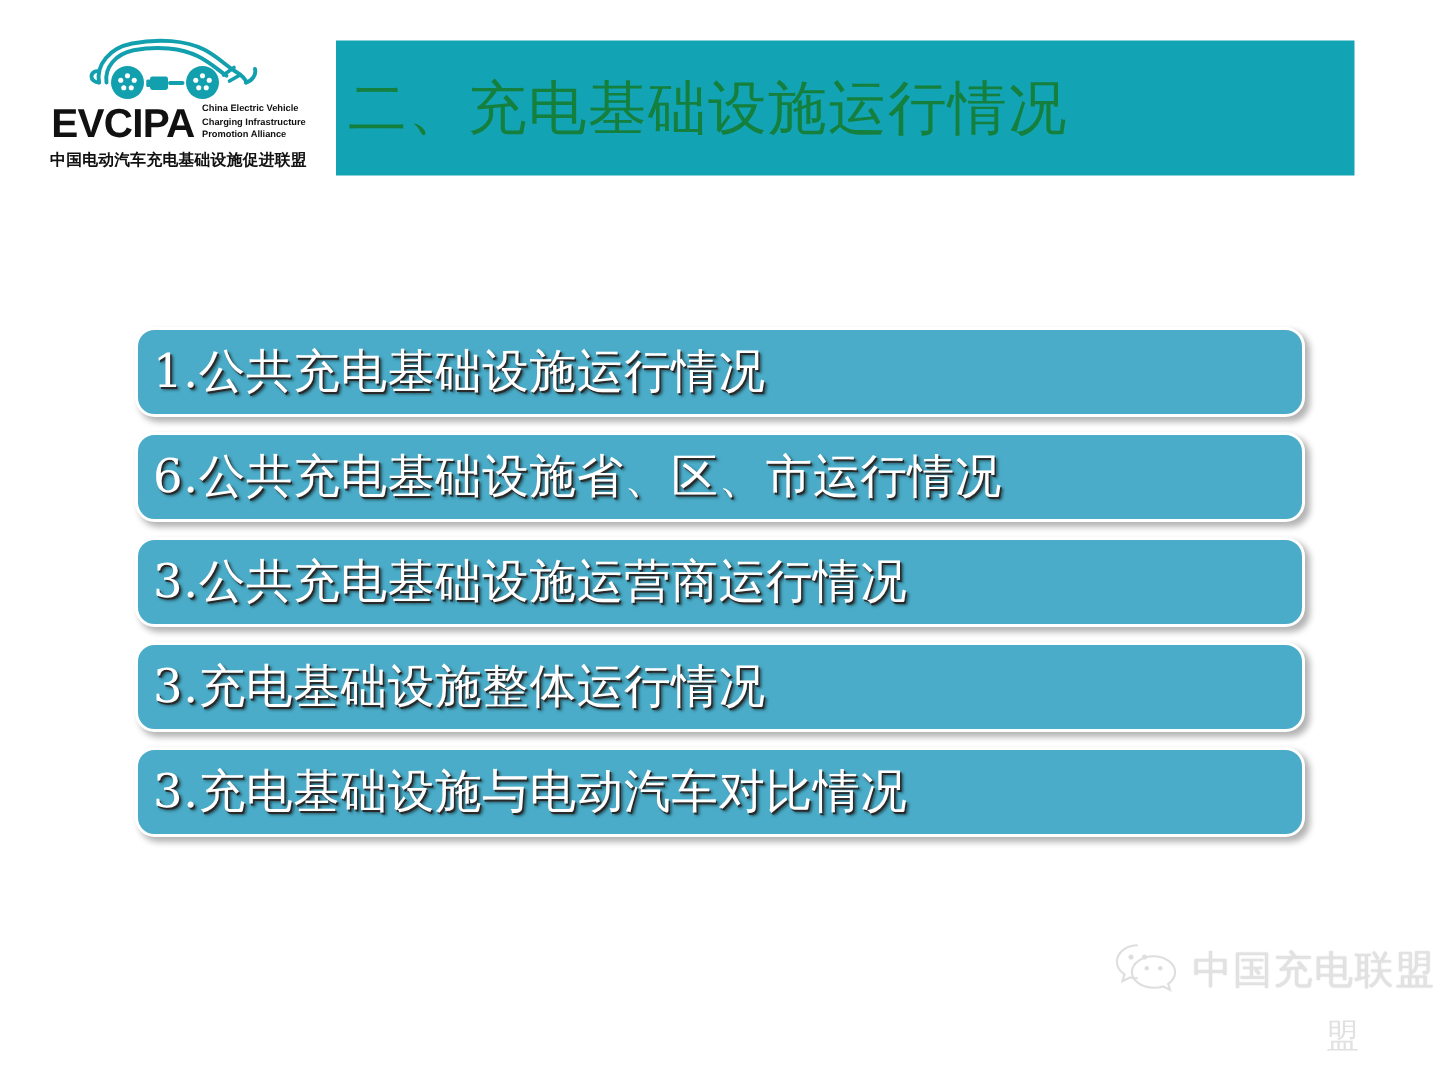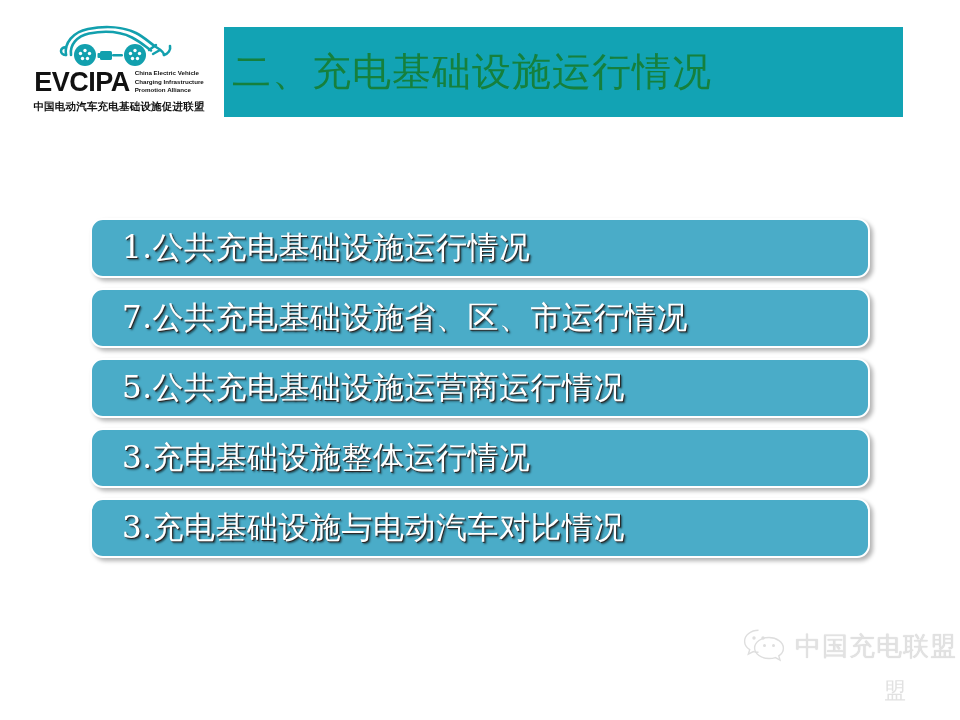--- a/index.html
+++ b/index.html
@@ -119,21 +119,21 @@
     border: 2px solid #ffffff;
     box-sizing: border-box;
     display: flex;
     align-items: center;
   }
   .list-item .label {
     font-family: "DejaVu Serif", "Liberation Serif", serif;
     font-size: 31px;
     font-weight: 400;
     color: #ffffff;
-    padding-left: 30px;
+    padding-left: 10px;
     letter-spacing: 0.5px;
     white-space: nowrap;
     text-shadow:
       1px 1px 0 #2a2a2a,
       2px 2px 2px rgba(0, 0, 0, 0.55);
   }
 
   
   .footer-mark {
     position: absolute;
@@ -221,24 +221,24 @@
   </div>
 
   <div class="title-bar"></div>
   <div class="title-text">二、充电基础设施运行情况</div>
 
   <div class="list">
     <div class="list-item">
       <span class="label">1.公共充电基础设施运行情况</span>
     </div>
     <div class="list-item">
-      <span class="label">7.公共充电基础设施省、区、市运行情况</span>
-    </div>
-    <div class="list-item">
-      <span class="label">5.公共充电基础设施运营商运行情况</span>
+      <span class="label">6.公共充电基础设施省、区、市运行情况</span>
+    </div>
+    <div class="list-item">
+      <span class="label">3.公共充电基础设施运营商运行情况</span>
     </div>
     <div class="list-item">
       <span class="label">3.充电基础设施整体运行情况</span>
     </div>
     <div class="list-item">
       <span class="label">3.充电基础设施与电动汽车对比情况</span>
     </div>
   </div>
 
   <div class="footer-mark">

